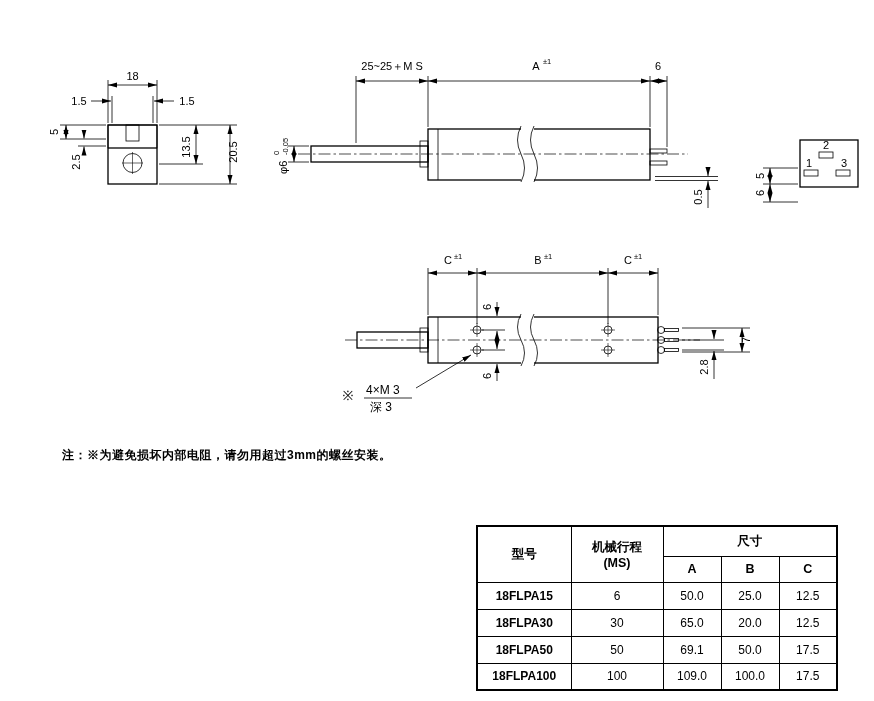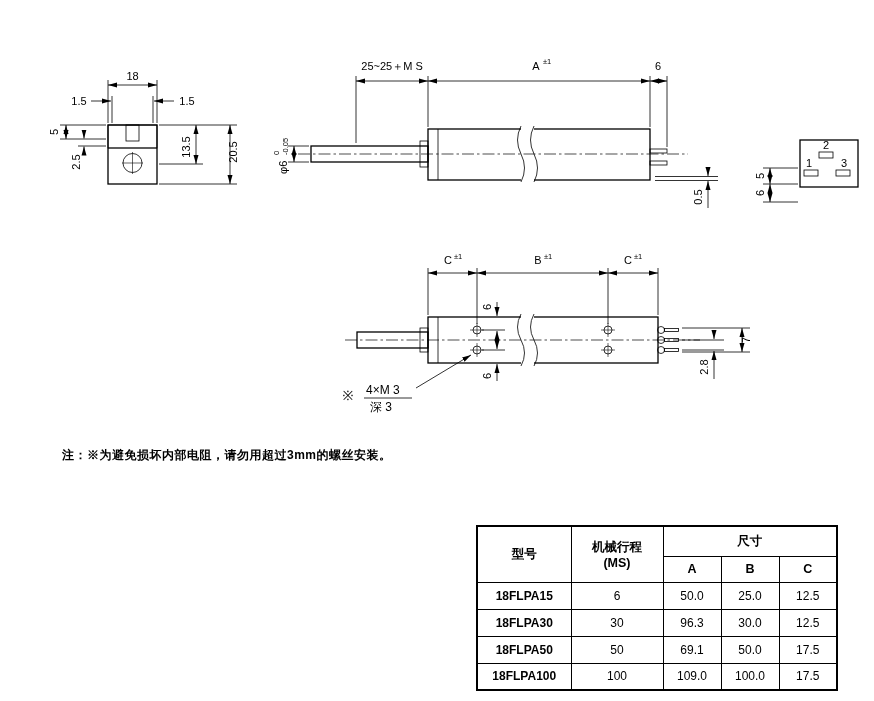--- a/index.html
+++ b/index.html
@@ -260,22 +260,22 @@
       <tr>
         <td class="model">18FLPA15</td>
         <td>6</td>
         <td>50.0</td>
         <td>25.0</td>
         <td>12.5</td>
       </tr>
       <tr>
         <td class="model">18FLPA30</td>
         <td>30</td>
-        <td>96.3</td>
-        <td>30.0</td>
+        <td>65.0</td>
+        <td>20.0</td>
         <td>12.5</td>
       </tr>
       <tr>
         <td class="model">18FLPA50</td>
         <td>50</td>
         <td>69.1</td>
         <td>50.0</td>
         <td>17.5</td>
       </tr>
       <tr>

